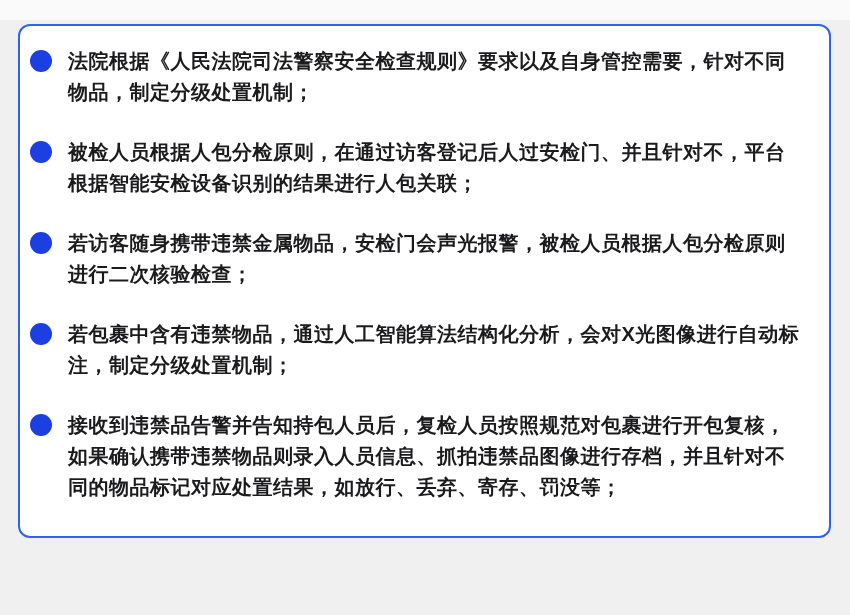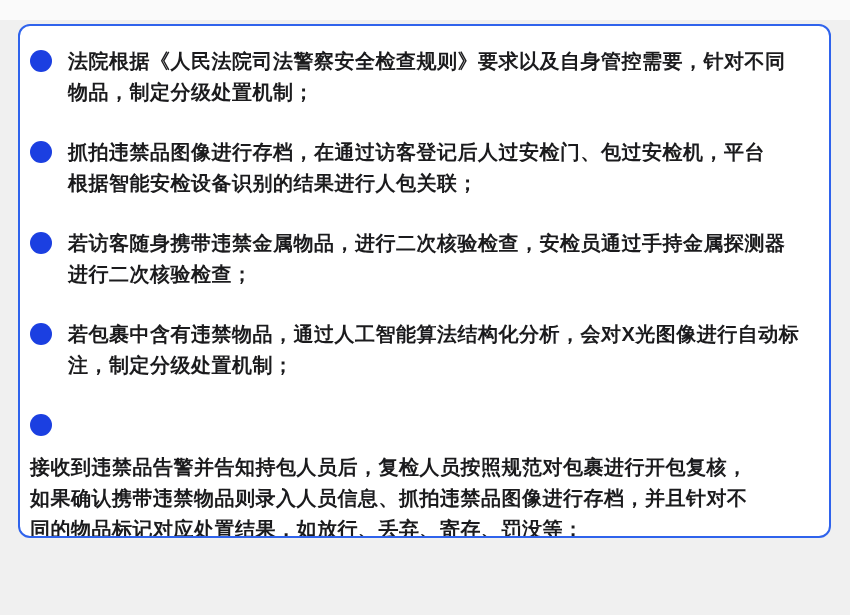--- a/index.html
+++ b/index.html
@@ -30,21 +30,20 @@
     overflow: hidden;
   }
   .list-item {
     display: flex;
     align-items: flex-start;
     gap: 16px;
     margin-bottom: 29px;
   }
   .list-item:last-child {
     margin-bottom: 0;
-    flex-direction: column;
   }
   .bullet-dot {
     flex: 0 0 auto;
     width: 22px;
     height: 22px;
     margin-top: 4px;
     border-radius: 50%;
     background: #1b3fe1;
   }
   .item-text {
@@ -65,27 +64,27 @@
 <div class="info-card">
 
   <div class="list-item">
     <span class="bullet-dot"></span>
     <div class="item-text">法院根据《人民法院司法警察安全检查规则》要求以及自身管控需要，针对不同
 物品，制定分级处置机制；</div>
   </div>
 
   <div class="list-item">
     <span class="bullet-dot"></span>
-    <div class="item-text">抓拍违禁品图像进行存档，在通过访客登记后人过安检门、包过安检机，平台
+    <div class="item-text">被检人员根据人包分检原则，在通过访客登记后人过安检门、并且针对不，平台
 根据智能安检设备识别的结果进行人包关联；</div>
   </div>
 
   <div class="list-item">
     <span class="bullet-dot"></span>
-    <div class="item-text">若访客随身携带违禁金属物品，进行二次核验检查，安检员通过手持金属探测器
+    <div class="item-text">若访客随身携带违禁金属物品，安检门会声光报警，被检人员根据人包分检原则
 进行二次核验检查；</div>
   </div>
 
   <div class="list-item">
     <span class="bullet-dot"></span>
     <div class="item-text">若包裹中含有违禁物品，通过人工智能算法结构化分析，会对X光图像进行自动标
 注，制定分级处置机制；</div>
   </div>
 
   <div class="list-item">

